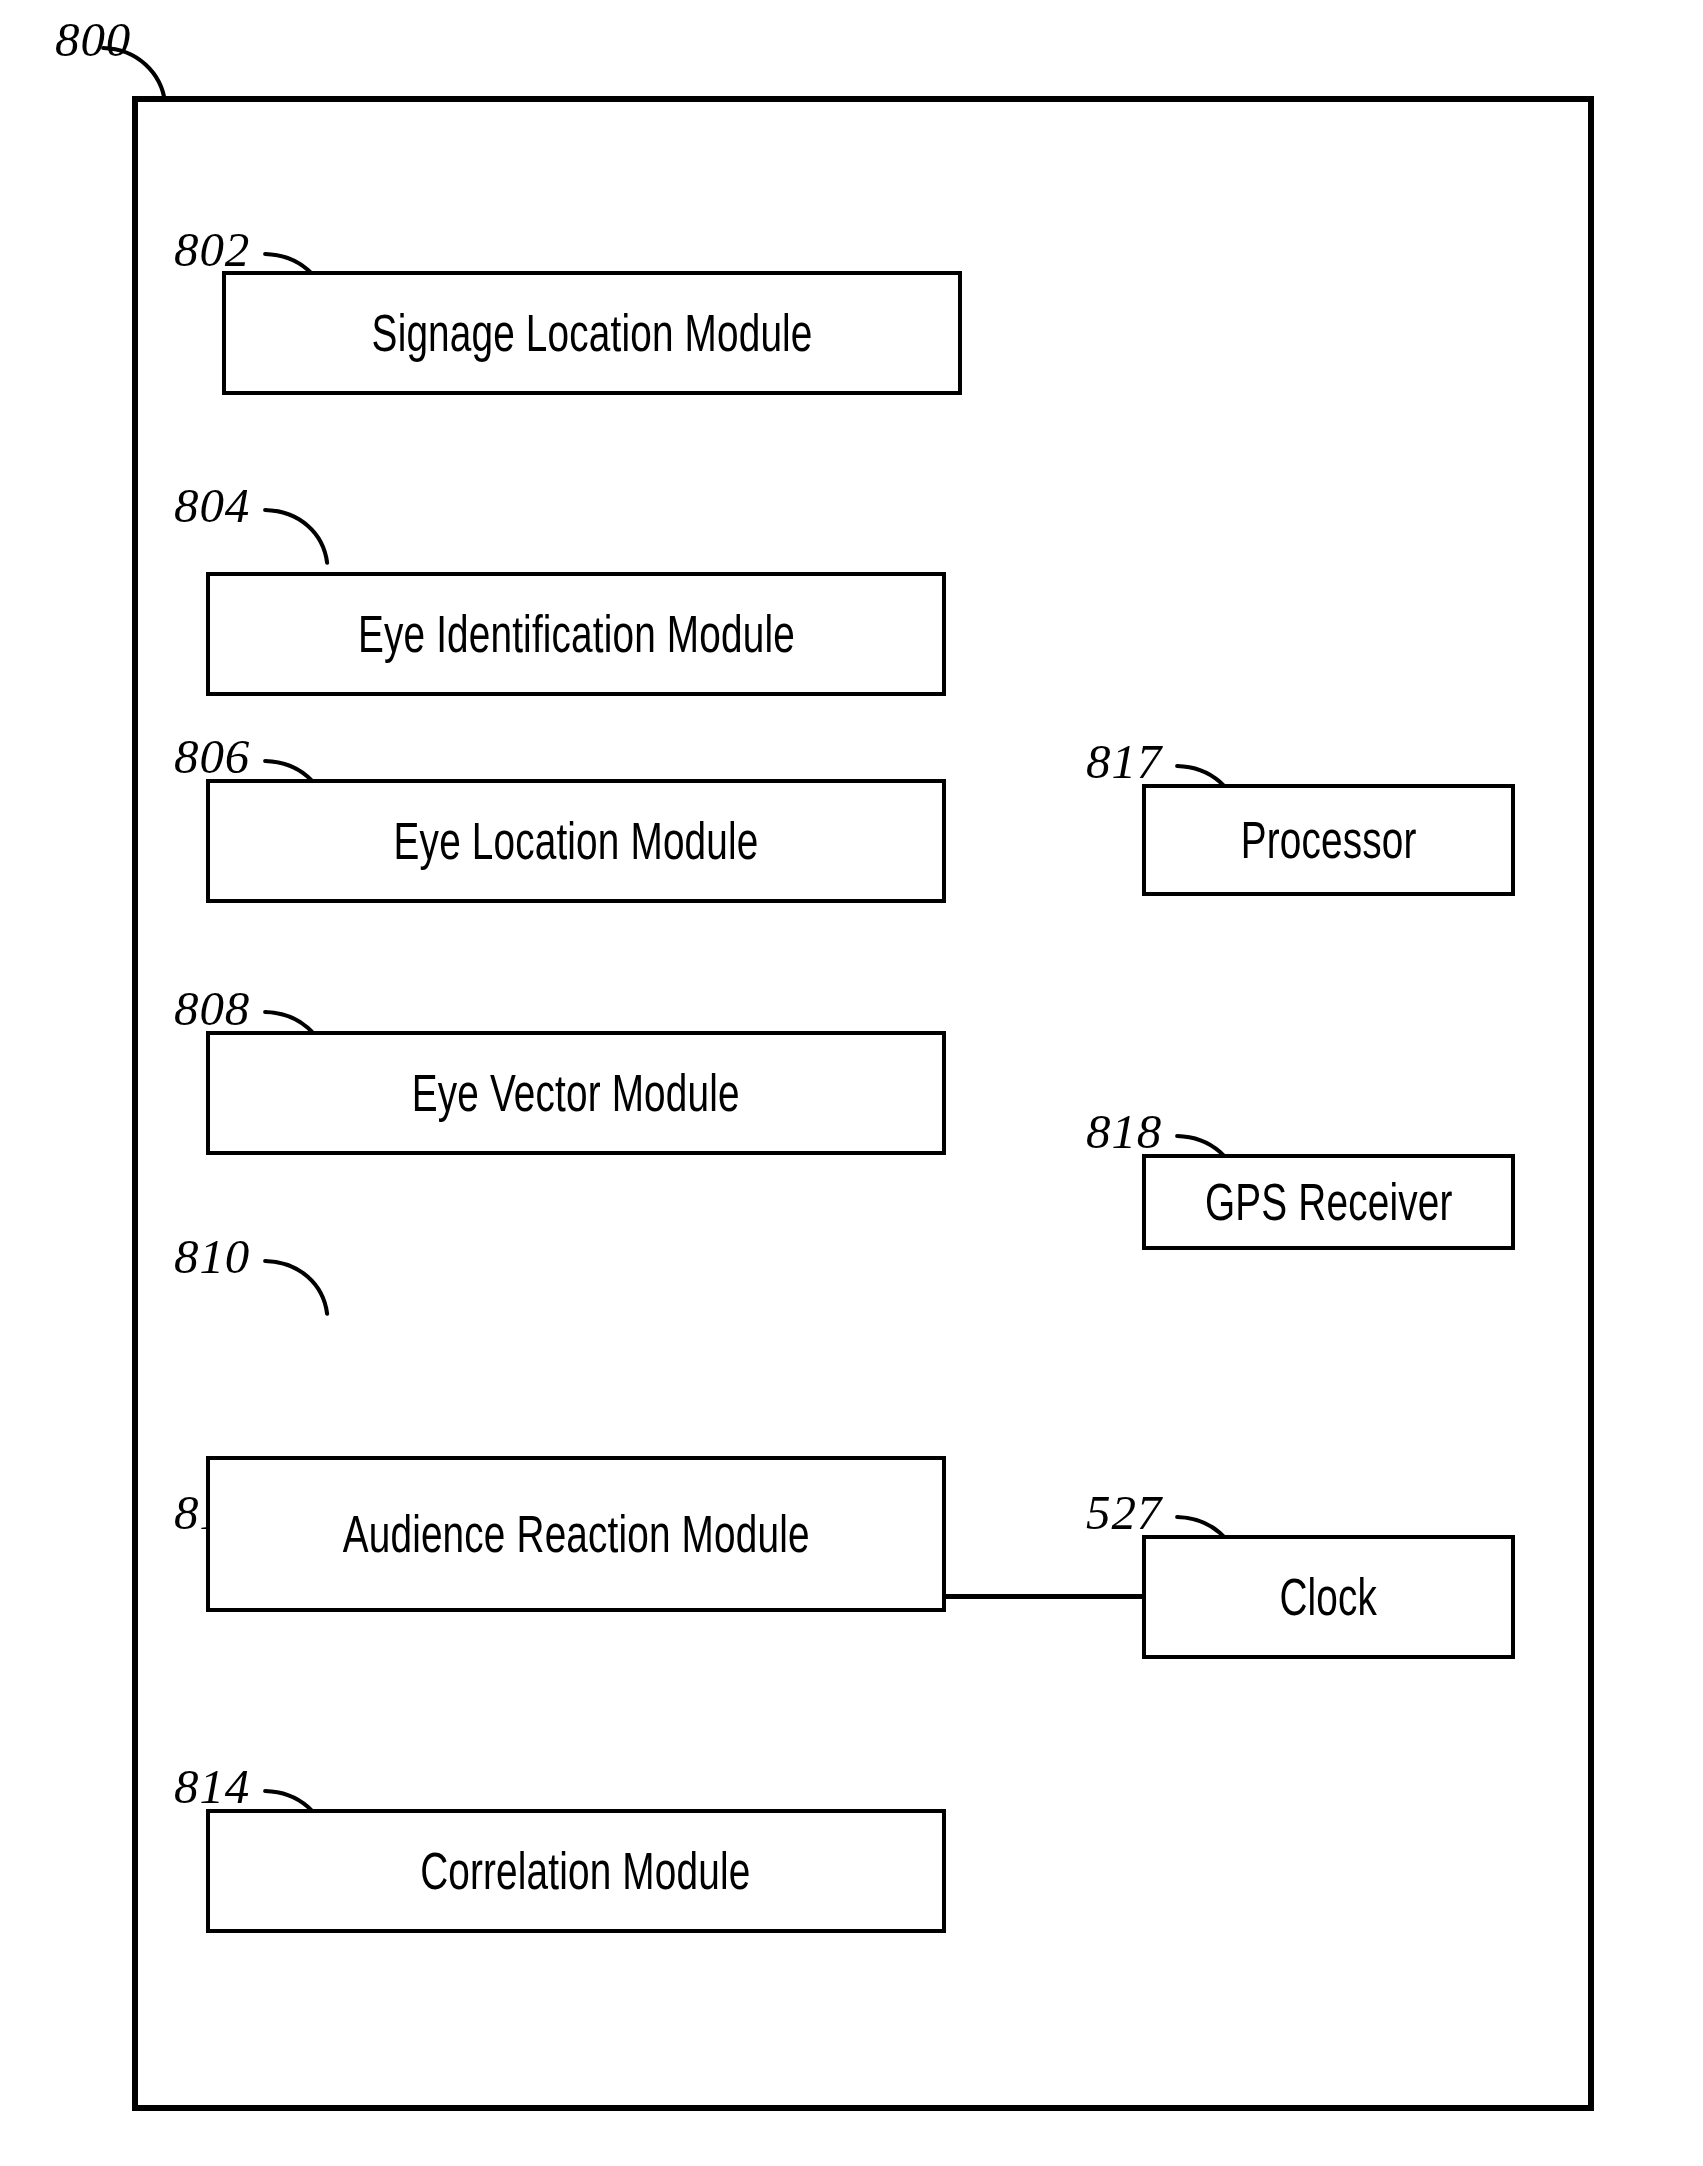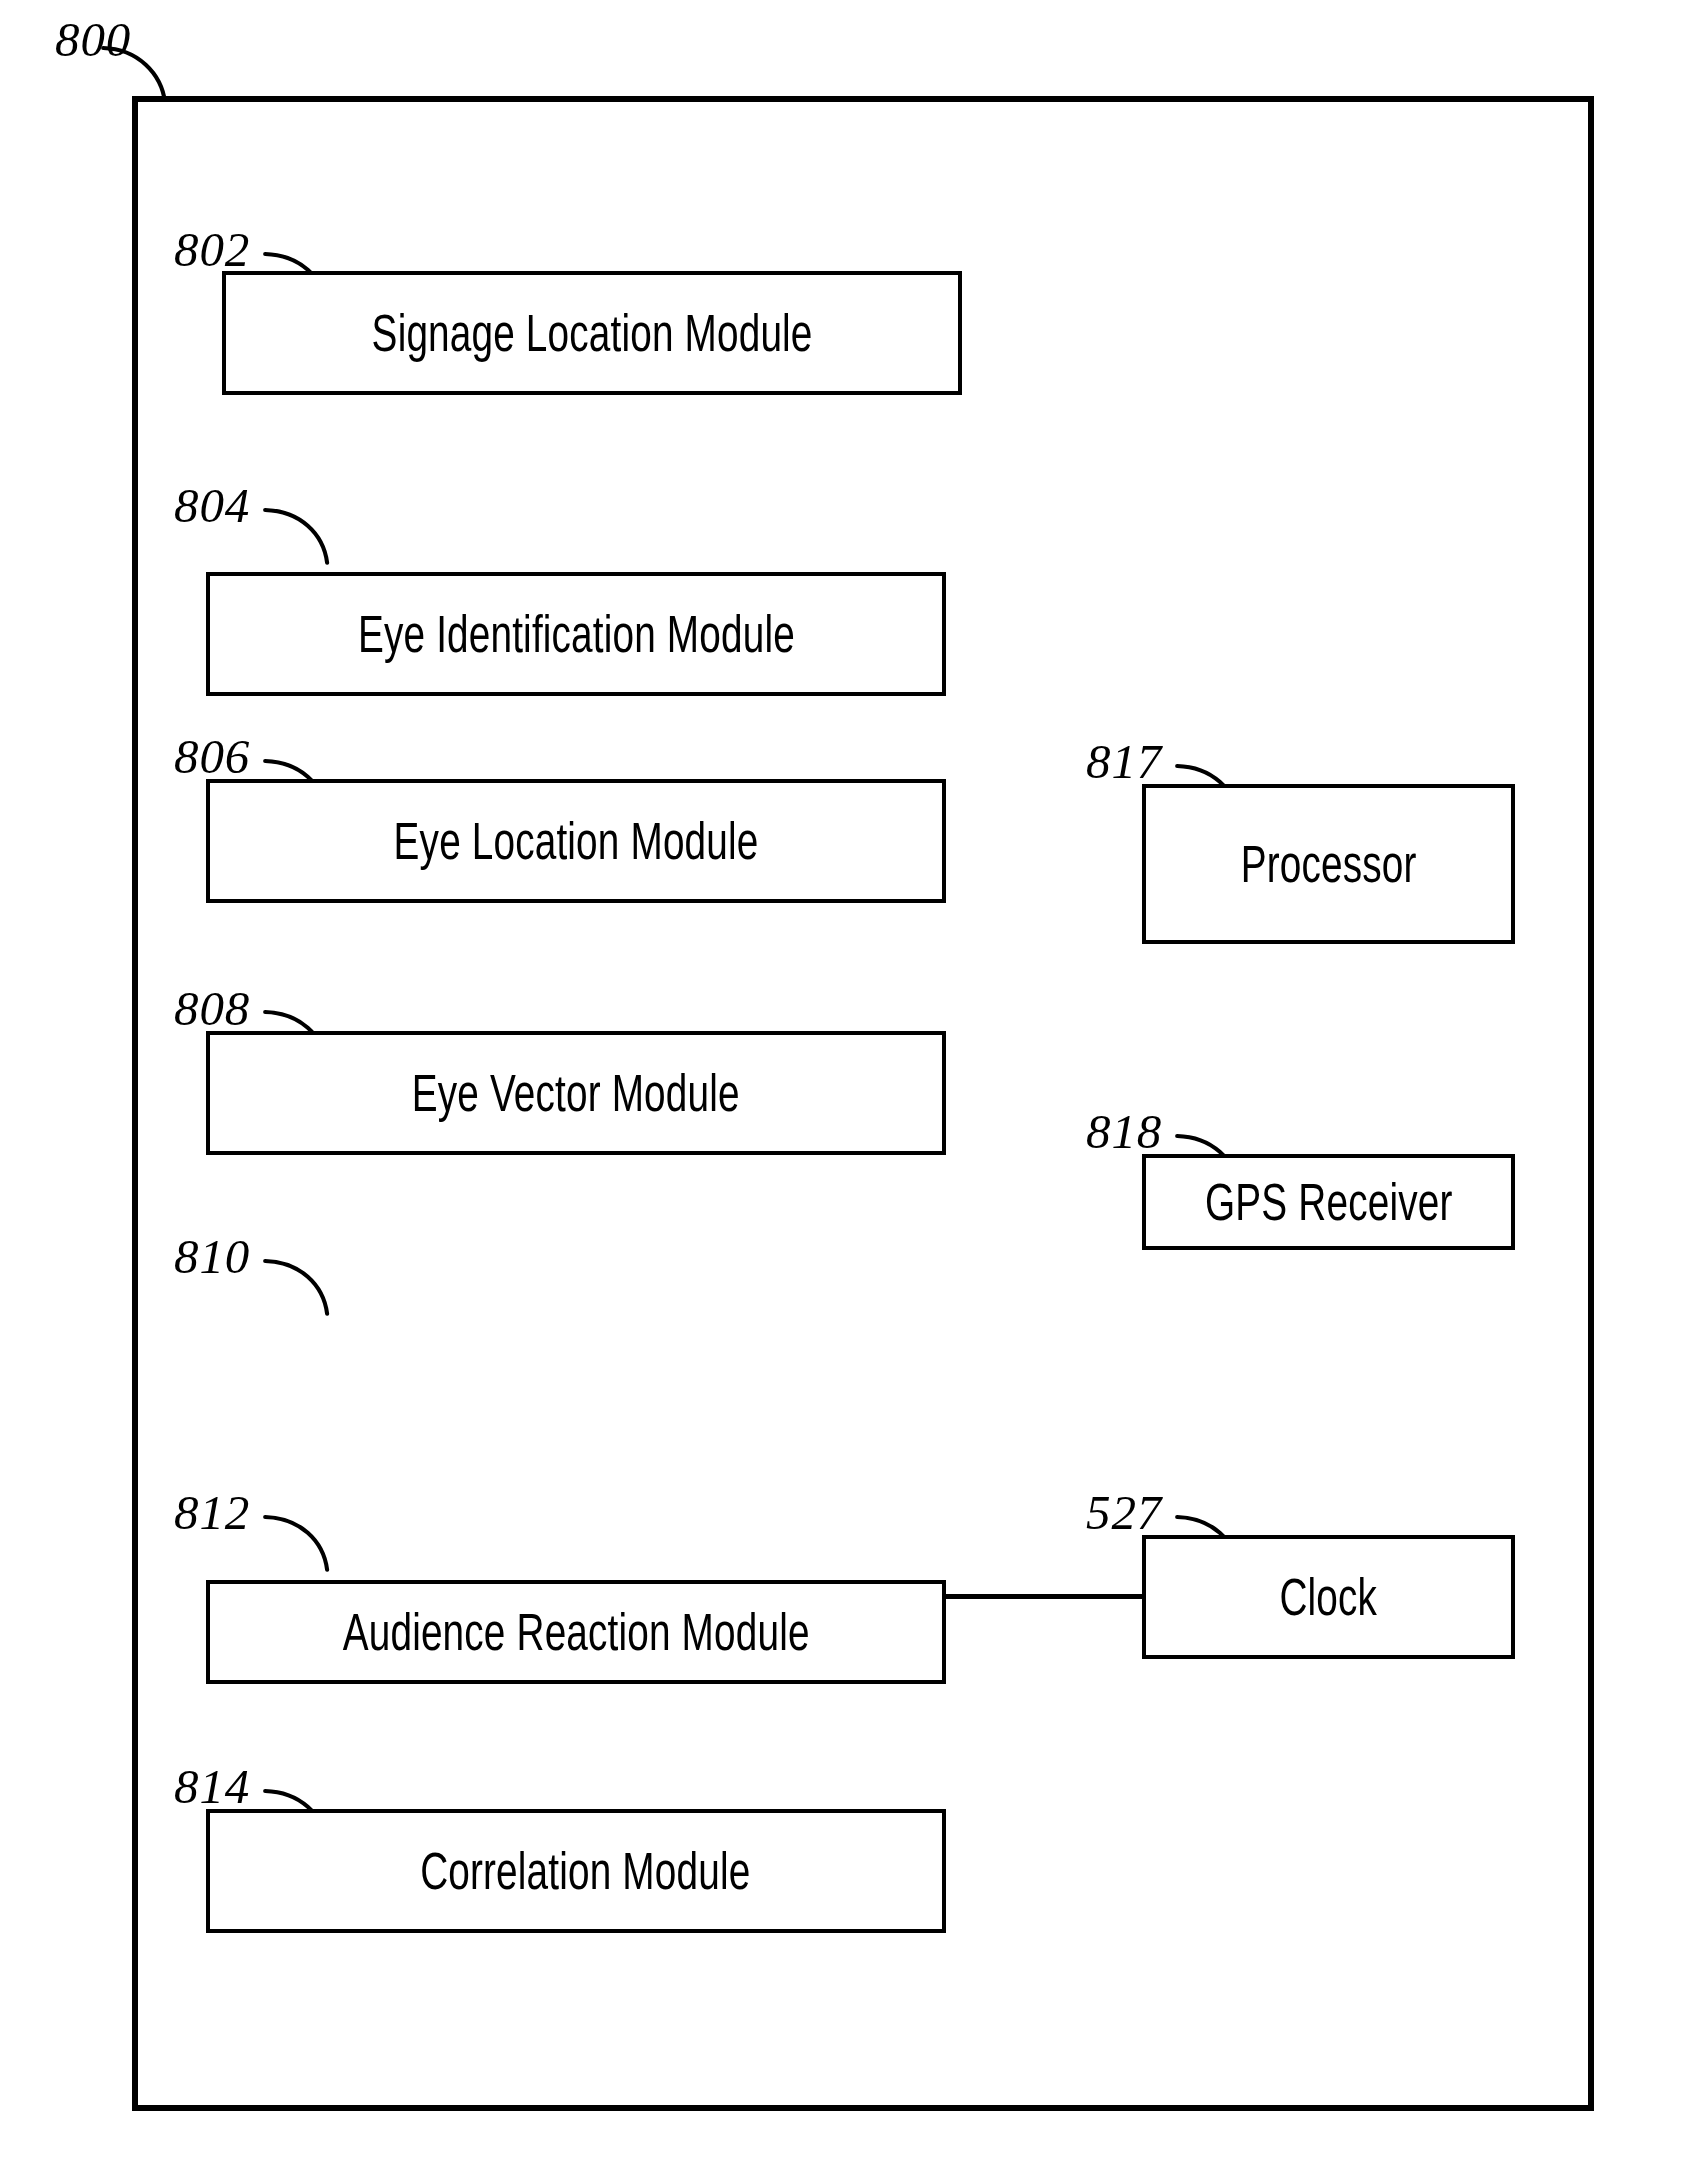--- a/index.html
+++ b/index.html
@@ -122,37 +122,37 @@
 
   <div class="ref-num" style="left:174px; top:1228px;">810</div>
   <svg class="leader" width="110" height="82" style="left:263px; top:1250px;" viewBox="0 0 120 90">
     <path d="M 2 12 C 40 13, 66 38, 70 70"></path>
   </svg>
 
   <div class="ref-num" style="left:174px; top:1484px;">812</div>
   <svg class="leader" width="110" height="82" style="left:263px; top:1506px;" viewBox="0 0 120 90">
     <path d="M 2 12 C 40 13, 66 38, 70 70"></path>
   </svg>
-  <div class="module-box" style="left:206px; top:1580px; width:740px; height:104px;">
+  <div class="module-box" style="left:206px; top:1456px; width:740px; height:156px;">
     <span class="module-label">Audience Reaction Module</span>
   </div>
 
   <div class="ref-num" style="left:174px; top:1758px;">814</div>
   <svg class="leader" width="110" height="82" style="left:263px; top:1780px;" viewBox="0 0 120 90">
     <path d="M 2 12 C 40 13, 66 38, 70 70"></path>
   </svg>
   <div class="module-box" style="left:206px; top:1809px; width:740px; height:124px;padding-left:19px;">
     <span class="module-label">Correlation Module</span>
   </div>
 
   <div class="ref-num" style="left:1086px; top:733px;">817</div>
   <svg class="leader" width="110" height="82" style="left:1175px; top:755px;" viewBox="0 0 120 90">
     <path d="M 2 12 C 40 13, 66 38, 70 70"></path>
   </svg>
-  <div class="module-box" style="left:1142px; top:784px; width:373px; height:160px;">
+  <div class="module-box" style="left:1142px; top:784px; width:373px; height:112px;">
     <span class="module-label">Processor</span>
   </div>
 
   <div class="ref-num" style="left:1086px; top:1103px;">818</div>
   <svg class="leader" width="110" height="82" style="left:1175px; top:1125px;" viewBox="0 0 120 90">
     <path d="M 2 12 C 40 13, 66 38, 70 70"></path>
   </svg>
   <div class="module-box" style="left:1142px; top:1154px; width:373px; height:96px;">
     <span class="module-label">GPS Receiver</span>
   </div>

